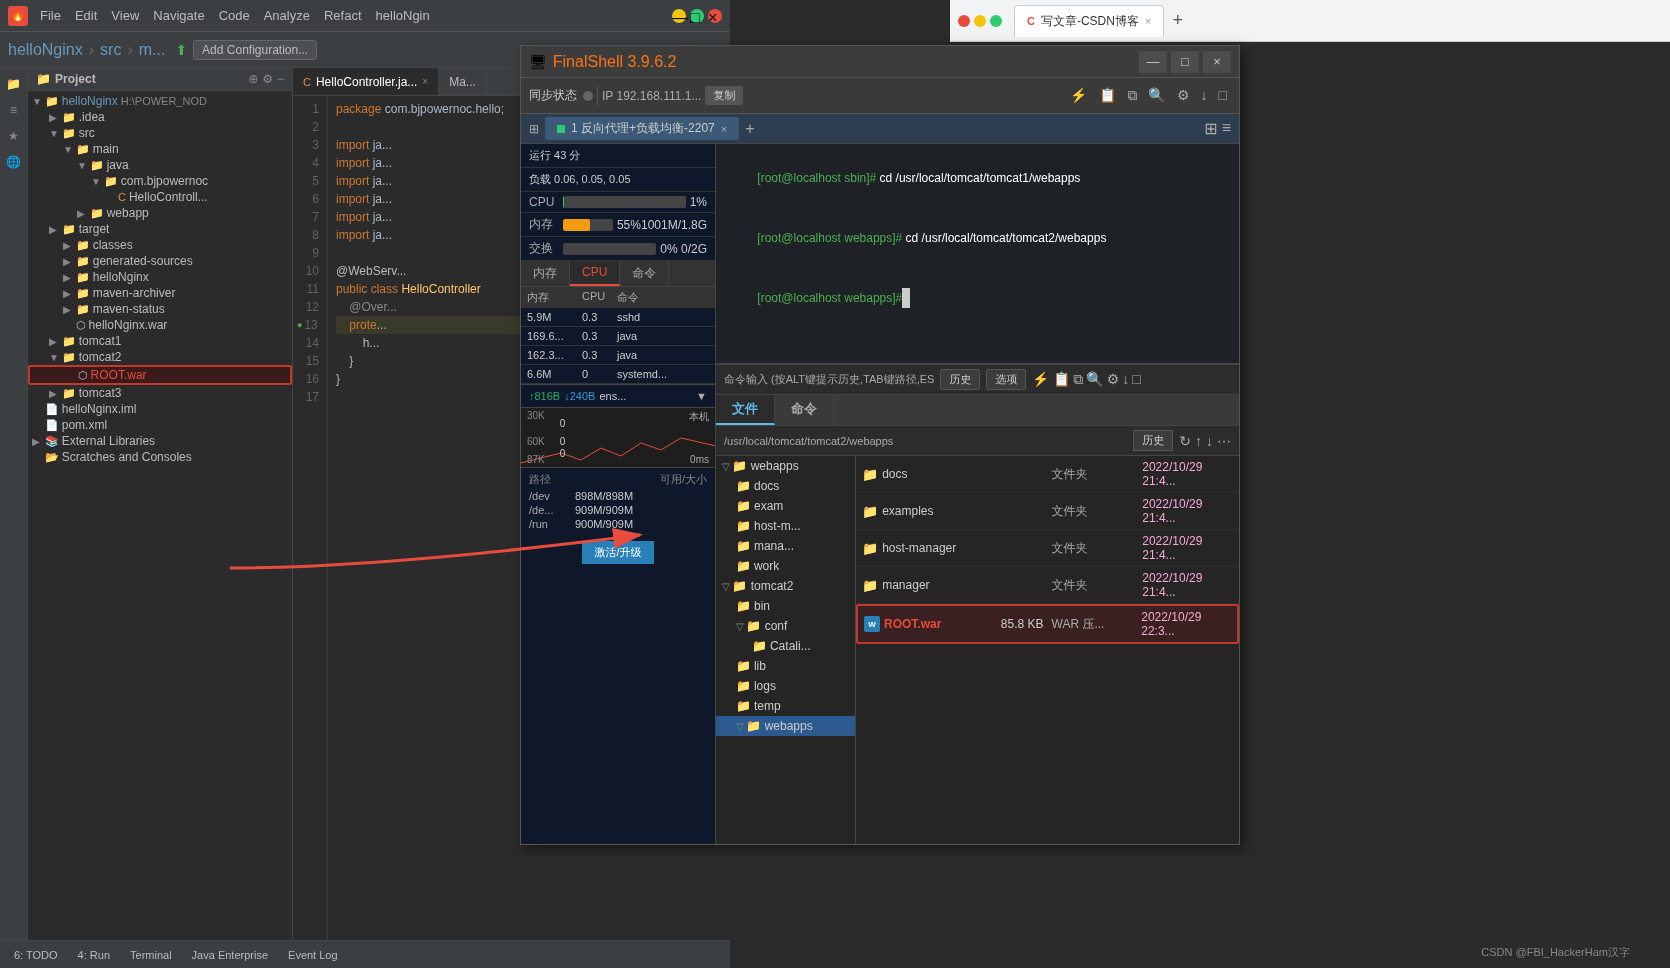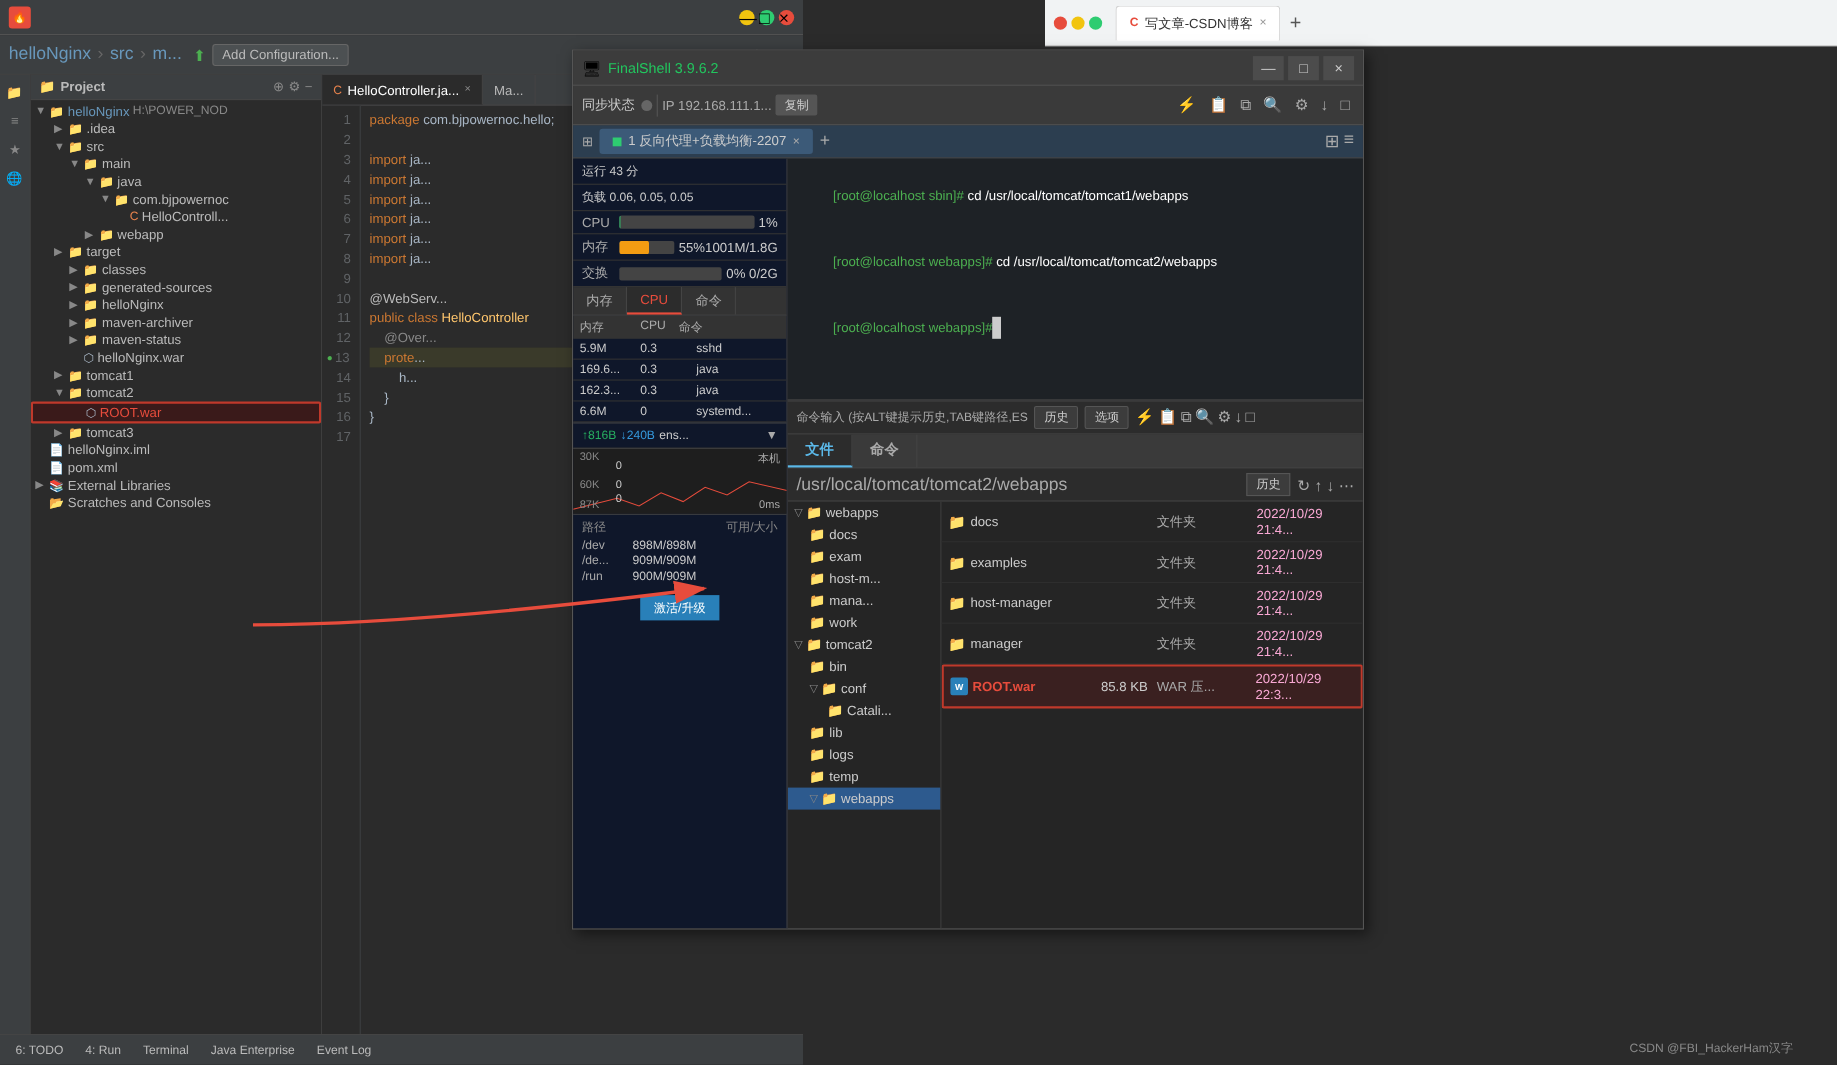--- a/index.html
+++ b/index.html
@@ -183,21 +183,21 @@
     .fs-titlebar {
       background: #3c3c3c;
       height: 32px;
       display: flex;
       align-items: center;
       padding: 0 8px;
       gap: 6px;
       border-bottom: 1px solid #555;
     }
     .fs-title-icon { font-size: 14px; }
-    .fs-title-text { color: #22c55e; font-size: 13px; }
+    .fs-title-text { color: #f97316; font-size: 16px; }
     .fs-wc { margin-left: auto; display: flex; gap: 4px; }
     .fs-wc-btn { width: 28px; height: 22px; background: #4c4c4c; color: #ccc; border: none; cursor: pointer; font-size: 13px; display: flex; align-items: center; justify-content: center; }
 
     .fs-toolbar {
       background: #3a3a3a;
       height: 36px;
       display: flex;
       align-items: center;
       padding: 0 8px;
       gap: 4px;
@@ -239,21 +239,21 @@
     .process-table { overflow-y: auto; }
     .process-header { display: flex; background: #333; padding: 2px 4px; }
     .process-col { color: #aaa; font-size: 11px; flex: 1; padding: 1px 2px; }
     .process-col.memory { flex: 0 0 55px; }
     .process-col.cpu { flex: 0 0 35px; }
     .process-col.name { flex: 2; }
     .process-row { display: flex; padding: 2px 4px; border-bottom: 1px solid #333; }
     .process-cell { color: #ccc; font-size: 11px; flex: 1; padding: 1px 2px; }
     .process-cell.memory { flex: 0 0 55px; }
     .process-cell.cpu { flex: 0 0 35px; }
-    .process-cell.name { flex: 2; margin-left: 16px; }
+    .process-cell.name { flex: 2; }
 
     .net-section { border-top: 1px solid #444; padding: 4px 8px; }
     .net-row { display: flex; gap: 4px; align-items: center; color: #ccc; font-size: 11px; padding: 1px 0; }
     .net-up { color: #27ae60; }
     .net-down { color: #3498db; }
 
     .spark-chart {
       height: 60px;
       background: #1e1e1e;
       border-top: 1px solid #444;
@@ -317,21 +317,21 @@
     .file-tab.active { background: #2c2c2c; color: #5bb8e8; border-bottom: 2px solid #5bb8e8; }
 
     .file-path-bar {
       background: #2c2c2c;
       padding: 4px 8px;
       display: flex;
       align-items: center;
       gap: 6px;
       border-bottom: 1px solid #444;
     }
-    .file-path { color: #aaa; font-size: 16px; flex: 1; }
+    .file-path { color: #aaa; font-size: 11px; flex: 1; }
     .file-path-btn { background: #3c3c3c; color: #ccc; border: 1px solid #555; padding: 2px 8px; font-size: 11px; cursor: pointer; }
     .file-path-icons { display: flex; gap: 4px; }
     .file-path-icon { color: #aaa; cursor: pointer; font-size: 14px; }
 
     .file-browser {
       flex: 1;
       display: flex;
       overflow: hidden;
     }
 
@@ -375,20 +375,30 @@
       height: 968px;
     }
   </style>
 </head>
 <body>
 
 <div class="ide-window">
 
   <div class="ide-titlebar">
     <div class="ide-icon">🔥</div>
+    <div class="ide-menu">
+      <span class="ide-menu-item">File</span>
+      <span class="ide-menu-item">Edit</span>
+      <span class="ide-menu-item">View</span>
+      <span class="ide-menu-item">Navigate</span>
+      <span class="ide-menu-item">Code</span>
+      <span class="ide-menu-item">Analyze</span>
+      <span class="ide-menu-item">Refact</span>
+      <span class="ide-menu-item">helloNgin</span>
+    </div>
     <div class="window-controls">
       <div class="wc-btn wc-min">—</div>
       <div class="wc-btn wc-max">□</div>
       <div class="wc-btn wc-close">×</div>
     </div>
   </div>
 
   <div class="ide-toolbar">
     <span class="breadcrumb-item">helloNginx</span>
     <span class="breadcrumb-sep">›</span>

